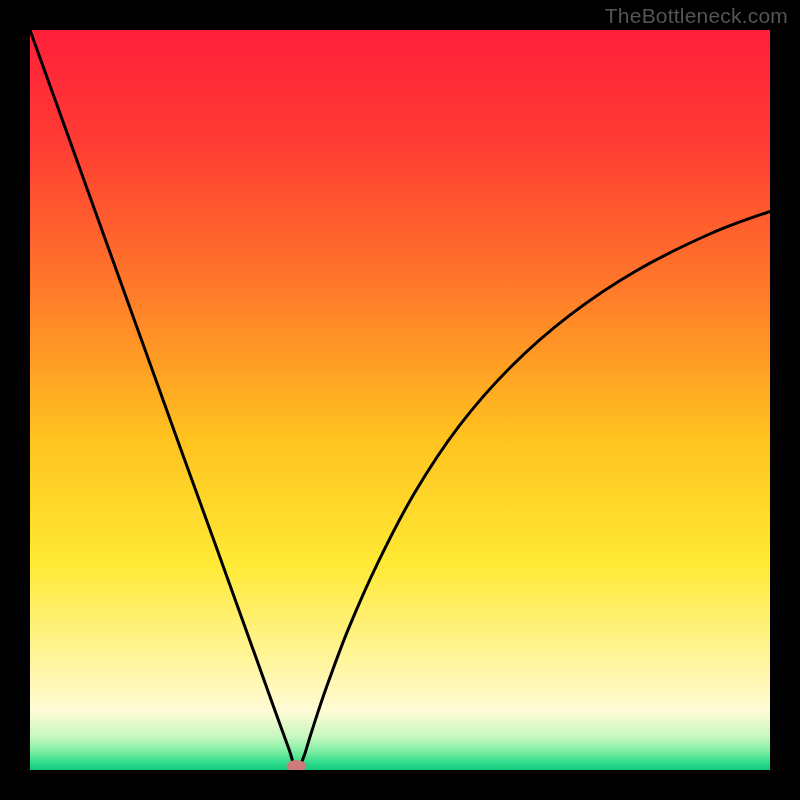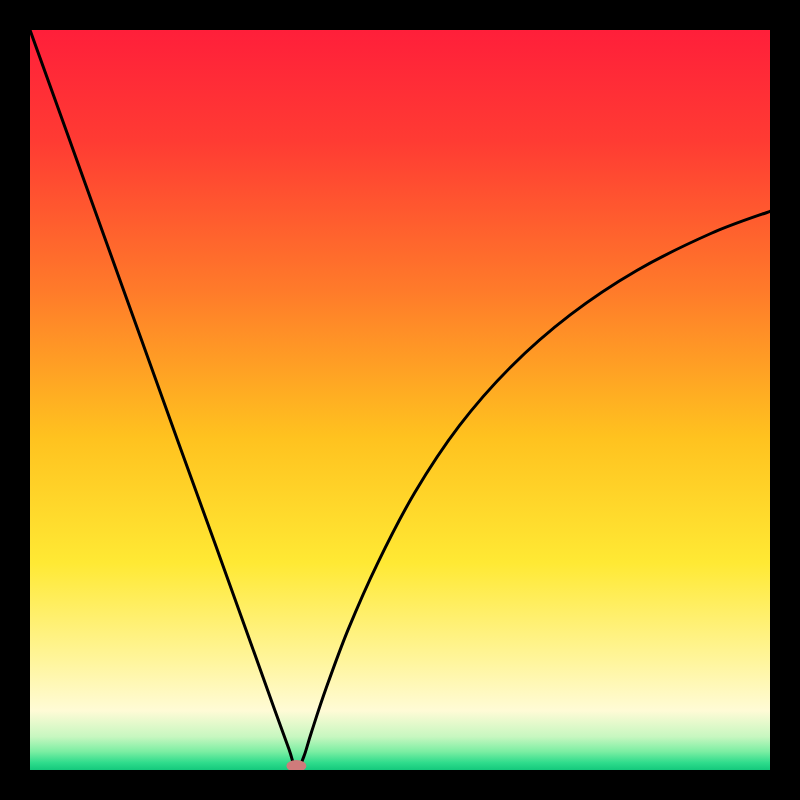--- a/index.html
+++ b/index.html
@@ -38,20 +38,21 @@
   svg {
     display: block;
     width: 740px;
     height: 740px;
   }
 </style>
 </head>
 <body>
 
 <div class="frame">
+  <div class="watermark">TheBottleneck.com</div>
 
   <div class="plot-wrap">
     <svg id="chart-svg" viewBox="0 0 740 740" preserveAspectRatio="none">
       <defs>
         <linearGradient id="bg-grad" x1="0" y1="0" x2="0" y2="1">
             <stop offset="0.00%" stop-color="#ff1f3a"></stop>
             <stop offset="15.00%" stop-color="#ff3b33"></stop>
             <stop offset="35.00%" stop-color="#ff7a2a"></stop>
             <stop offset="55.00%" stop-color="#ffc21f"></stop>
             <stop offset="72.00%" stop-color="#ffe934"></stop>

